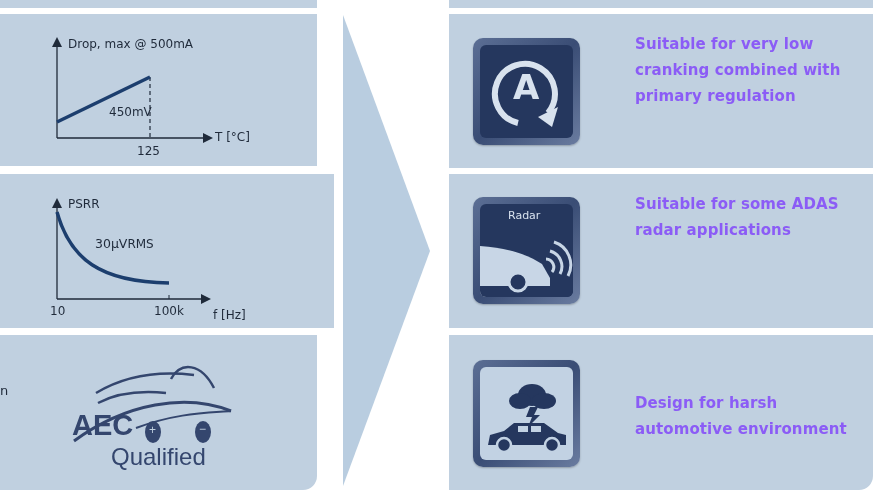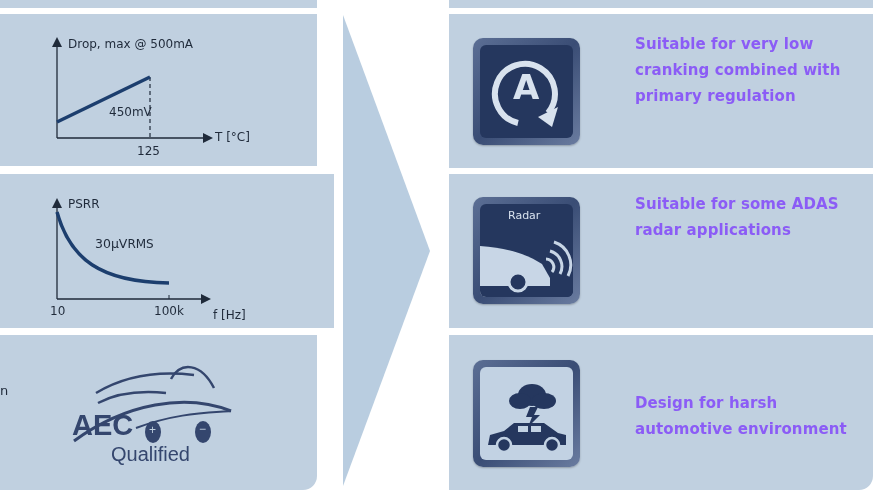--- a/index.html
+++ b/index.html
@@ -82,21 +82,21 @@
     <path d="M32,50 C55,38 80,38 100,40" fill="none" stroke="#34466e" stroke-width="2.5"></path>
     <path d="M105,26 C115,8 135,10 148,35" fill="none" stroke="#34466e" stroke-width="2.5"></path>
     <path d="M8,88 C60,50 120,40 165,58" fill="none" stroke="#34466e" stroke-width="3"></path>
     <path d="M70,75 C110,60 140,60 165,58" fill="none" stroke="#34466e" stroke-width="2"></path>
     <ellipse cx="87" cy="79" rx="8" ry="11" fill="#34466e"></ellipse>
     <ellipse cx="137" cy="79" rx="8" ry="11" fill="#34466e"></ellipse>
   </svg>
   <span class="aec-text" style="left:149px;top:88px;font-size:12px;color:#c0d0e0;">+</span>
   <span class="aec-text" style="left:199px;top:87px;font-size:12px;color:#c0d0e0;">−</span>
   <span class="aec-text" style="left:72px;top:74px;font-size:29px;font-weight:bold;">AEC</span>
-  <span class="aec-text" style="left:111px;top:108px;font-size:20px;">Qualified</span>
+  <span class="aec-text" style="left:111px;top:108px;font-size:24px;">Qualified</span>
 </div>
 
 <svg class="arrow-shape" width="90" height="472">
   <polygon points="0,0 87,236 0,471" fill="#b9cde0"></polygon>
 </svg>
 
 <div class="panel" style="left:449px;top:14px;width:424px;height:154px;"></div>
 <div class="icon-box" style="top:38px;">
   <div class="icon-inner">
     <svg width="93" height="93">

